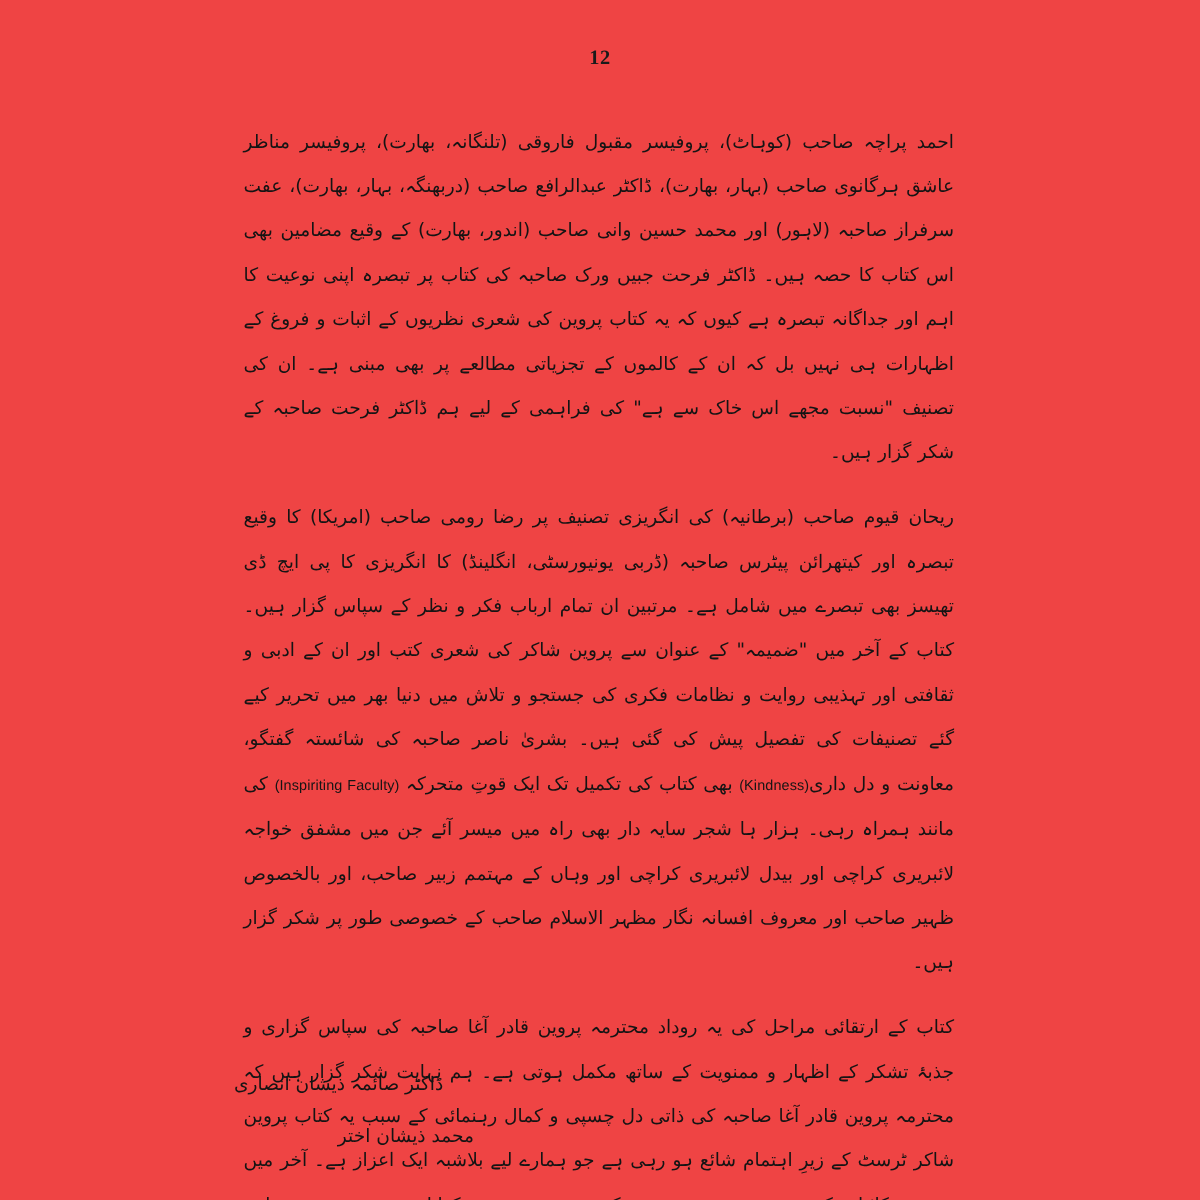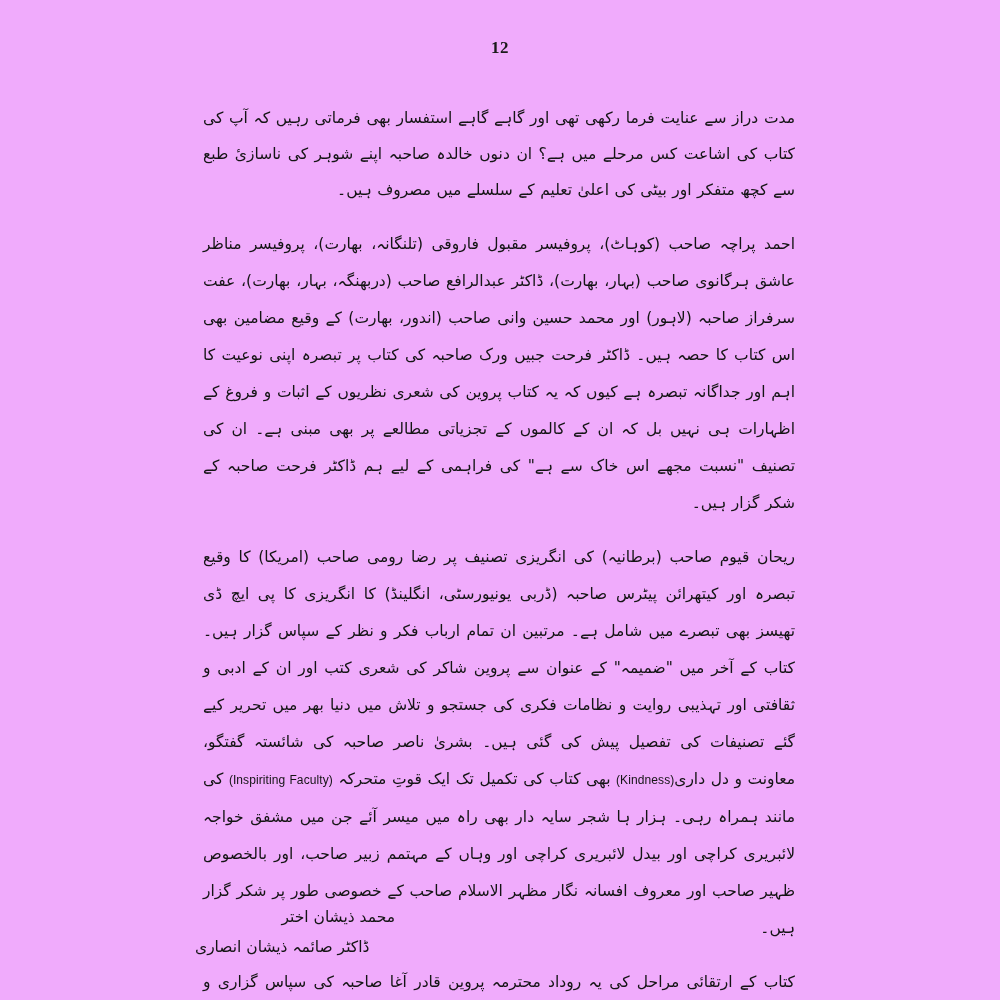--- a/index.html
+++ b/index.html
@@ -16,21 +16,21 @@
     overflow: hidden;
     font-family: "DejaVu Sans", "Liberation Sans", sans-serif;
     color: #111111;
     -webkit-font-smoothing: antialiased;
   }
 
   
   .page-sheet {
     position: absolute;
     inset: 0;
-    background: #f0abfc;
+    background: #ef4444;
     padding-left: 36px;
   }
 
   
   .page-number {
     position: absolute;
     top: 38px;
     left: 0;
     right: 0;
     text-align: center;
@@ -115,28 +115,27 @@
 </style>
 </head>
 <body>
 
 <div class="page-sheet">
 
   <div class="page-number">12</div>
 
   <div class="text-column">
 
-    <p class="para p1">مدت دراز سے عنایت فرما رکھی تھی اور گاہے گاہے استفسار بھی فرماتی رہیں کہ آپ کی کتاب کی اشاعت کس مرحلے میں ہے؟ ان دنوں خالدہ صاحبہ اپنے شوہر کی ناسازیٔ طبع سے کچھ متفکر اور بیٹی کی اعلیٰ تعلیم کے سلسلے میں مصروف ہیں۔</p>
 
     <p class="para p2">احمد پراچہ صاحب (کوہاٹ)، پروفیسر مقبول فاروقی (تلنگانہ، بھارت)، پروفیسر مناظر عاشق ہرگانوی صاحب (بہار، بھارت)، ڈاکٹر عبدالرافع صاحب (دربھنگہ، بہار، بھارت)، عفت سرفراز صاحبہ (لاہور) اور محمد حسین وانی صاحب (اندور، بھارت) کے وقیع مضامین بھی اس کتاب کا حصہ ہیں۔ ڈاکٹر فرحت جبیں ورک صاحبہ کی کتاب پر تبصرہ اپنی نوعیت کا اہم اور جداگانہ تبصرہ ہے کیوں کہ یہ کتاب پروین کی شعری نظریوں کے اثبات و فروغ کے اظہارات ہی نہیں بل کہ ان کے کالموں کے تجزیاتی مطالعے پر بھی مبنی ہے۔ ان کی تصنیف "نسبت مجھے اس خاک سے ہے" کی فراہمی کے لیے ہم ڈاکٹر فرحت صاحبہ کے شکر گزار ہیں۔</p>
 
     <p class="para p3"><span>ریحان قیوم صاحب (برطانیہ) کی انگریزی تصنیف پر رضا رومی صاحب (امریکا) کا وقیع تبصرہ اور کیتھرائن پیٹرس صاحبہ (ڈربی یونیورسٹی، انگلینڈ) کا انگریزی کا پی ایچ ڈی تھیسز بھی تبصرے میں شامل ہے۔ مرتبین ان تمام ارباب فکر و نظر کے سپاس گزار ہیں۔ کتاب کے آخر میں "ضمیمہ" کے عنوان سے پروین شاکر کی شعری کتب اور ان کے ادبی و ثقافتی اور تہذیبی روایت و نظامات فکری کی جستجو و تلاش میں دنیا بھر میں تحریر کیے گئے تصنیفات کی تفصیل پیش کی گئی ہیں۔ بشریٰ ناصر صاحبہ کی شائستہ گفتگو، معاونت و دل داری</span><span class="latin">(Kindness)</span><span> بھی کتاب کی تکمیل تک ایک قوتِ متحرکہ </span><span class="latin">(Inspiriting Faculty)</span><span> کی مانند ہمراہ رہی۔ ہزار ہا شجر سایہ دار بھی راہ میں میسر آئے جن میں مشفق خواجہ لائبریری کراچی اور بیدل لائبریری کراچی اور وہاں کے مہتمم زبیر صاحب، اور بالخصوص ظہیر صاحب اور معروف افسانہ نگار مظہر الاسلام صاحب کے خصوصی طور پر شکر گزار ہیں۔</span></p>
 
     <p class="para p5">کتاب کے ارتقائی مراحل کی یہ روداد محترمہ پروین قادر آغا صاحبہ کی سپاس گزاری و جذبۂ تشکر کے اظہار و ممنویت کے ساتھ مکمل ہوتی ہے۔ ہم نہایت شکر گزار ہیں کہ محترمہ پروین قادر آغا صاحبہ کی ذاتی دل چسپی و کمال رہنمائی کے سبب یہ کتاب پروین شاکر ٹرسٹ کے زیرِ اہتمام شائع ہو رہی ہے جو ہمارے لیے بلاشبہ ایک اعزاز ہے۔ آخر میں ہم ربِ کائنات کے حضور سر بسجود ہیں کہ جس نے ہمیں سکھایا، وہ جو ہم نہیں جانتے تھے۔</p>
 
   </div>
 
   <div class="signature-block">
+    <div class="signature-line sig-1">ڈاکٹر صائمہ ذیشان انصاری</div>
     <div class="signature-line sig-2">محمد ذیشان اختر</div>
-    <div class="signature-line sig-1">ڈاکٹر صائمہ ذیشان انصاری</div>
   </div>
 
 </div>
 
 </body></html>

